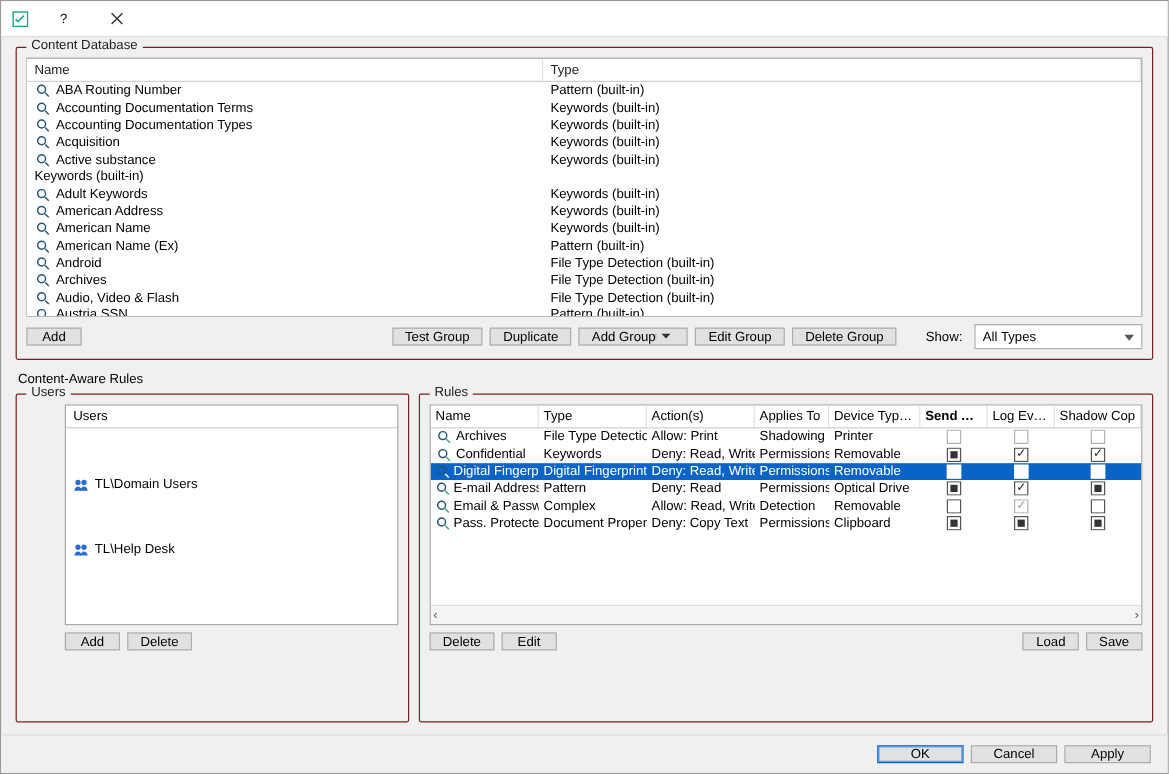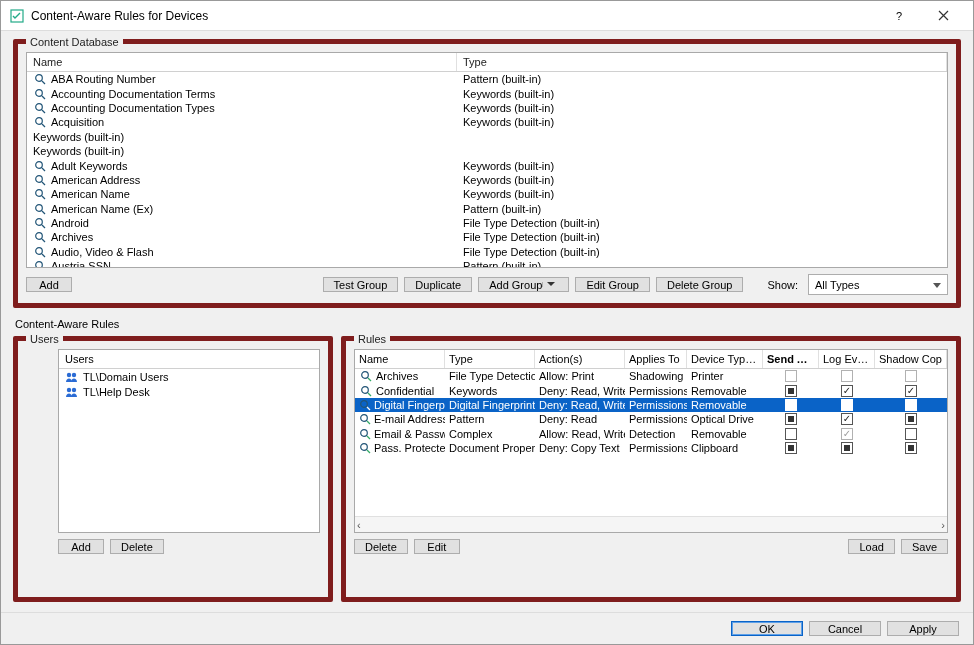--- a/index.html
+++ b/index.html
@@ -6,21 +6,21 @@
 body { background:#fff; }
 .window { width: 974px; height: 645px; border: 1px solid #999; background:#f0f0f0; display:flex; flex-direction:column; box-shadow:0 8px 30px rgba(0,0,0,.35); }
 .titlebar { height:30px; background:#fff; border-bottom:1px solid #ddd; display:flex; align-items:center; padding:0 8px; }
 .titlebar .icon { width:16px; height:16px; margin-right:6px; display:flex; align-items:center; justify-content:center; }
 .titlebar .title { flex:1; font-size:12px; }
 .titlebar .winbtns { display:flex; gap:0; }
 .titlebar .winbtn { width:44px; height:30px; display:flex; align-items:center; justify-content:center; cursor:default; }
 .winbtn svg { stroke:#333; }
 .body { flex:1; padding:8px 12px 10px 12px; display:flex; flex-direction:column; gap:6px; overflow:hidden; }
 
-.group { border:5px solid #7f1d1d; border-radius:2px; padding:8px 8px 8px 8px; position:relative; background:#f0f0f0; }
+.group { border:1px solid #7f1d1d; border-radius:2px; padding:8px 8px 8px 8px; position:relative; background:#f0f0f0; }
 .group > .legend { position:absolute; top:-8px; left:8px; background:#f0f0f0; padding:0 4px; font-size:11px; color:#222; }
 
 
 .cd-list { border:1px solid #a9a9a9; background:#fff; height:216px; overflow-y:scroll; }
 .cd-head { display:flex; border-bottom:1px solid #d0d0d0; position:sticky; top:0; background:#fff; }
 .cd-head .col { padding:3px 6px; border-right:1px solid #e0e0e0; font-size:11px; color:#222; }
 .colname { width:430px; }
 .coltype { flex:1; }
 .cd-row { display:flex; align-items:center; height:14.4px; }
 .cd-row .c1 { width:430px; padding-left:6px; display:flex; align-items:center; gap:4px; }
@@ -37,21 +37,21 @@
 .select::after { content:""; position:absolute; right:6px; top:8px; border-left:4px solid transparent; border-right:4px solid transparent; border-top:5px solid #555; }
 
 
 .car-label { font-size:11px; padding:4px 0 0 2px; }
 .car-row { display:flex; gap:8px; flex:1; min-height:0; }
 .users-group { width:340px;padding-left:40px; }
 .rules-group { flex:1; }
 .inner-list { border:1px solid #a9a9a9; background:#fff; overflow:auto; }
 .users-group .inner-list { height:184px; }
 .users-head { padding:3px 6px; border-bottom:1px solid #d0d0d0; }
-.urow { display:flex; align-items:center; gap:4px; padding:1px 6px; height:15px; }
+.urow { display:flex; align-items:center; gap:4px; padding:1px 6px; height:15px;margin-top:39px; }
 .uicon { width:14px; height:12px; display:inline-flex; }
 .users-btns { margin-top:6px; display:flex; gap:6px; }
 
 .rules-group .inner-list { height:184px; display:flex; flex-direction:column; }
 .rules-head { display:flex; border-bottom:1px solid #d0d0d0; background:#fff; position:sticky; top:0; }
 .rh { padding:3px 4px; border-right:1px solid #e0e0e0; white-space:nowrap; overflow:hidden; text-overflow:ellipsis; }
 .rc-name{width:90px;} .rc-type{width:90px;} .rc-act{width:90px;} .rc-app{width:62px;} .rc-dev{width:76px;} .rc-sa{width:56px; text-align:center;font-weight:bold;} .rc-le{width:56px; text-align:center;} .rc-sc{flex:1; text-align:center; min-width:62px;}
 .rules-body { overflow:auto; flex:1; }
 .rrow { display:flex; align-items:center; height:14.4px; }
 .rrow.sel { background:#0a63c7; color:#fff; }
@@ -76,21 +76,20 @@
 <body>
 
 <div class="window">
   <div class="titlebar">
     <span class="icon">
       <svg width="14" height="14" viewBox="0 0 14 14">
           <rect x="1" y="1" width="12" height="12" fill="none" stroke="#2a8" stroke-width="1.2"></rect>
           <path d="M3 7l2 2 5-5" stroke="#2a8" fill="none" stroke-width="1.4"></path>
         </svg>
     </span>
-    <span class="title">Content-Aware Rules for Devices</span>
     <div class="winbtns">
       <div class="winbtn">
           <span>?</span>
         </div>
       <div class="winbtn">
         <svg width="11" height="11" viewBox="0 0 11 11">
             <path d="M1 1l9 9M10 1l-9 9" stroke-width="1.2" fill="none"></path>
           </svg>
       </div>
     </div>
@@ -148,20 +147,29 @@
                   <svg width="12" height="12" viewBox="0 0 12 12">
                     <circle cx="5" cy="5" r="3.3" fill="none" stroke="#257" stroke-width="1.2"></circle>
                     <path d="M8 8l3 3" stroke="#257" stroke-width="1.2"></path>
                   </svg>
                 </span>
                 <span>Acquisition</span>
               </div>
       <div class="c2">Keywords (built-in)</div>
     </div>
             <div class="cd-row">
+      <div class="c1">
+                <span class="dbicon">
+                  <svg width="12" height="12" viewBox="0 0 12 12">
+                    <circle cx="5" cy="5" r="3.3" fill="none" stroke="#257" stroke-width="1.2"></circle>
+                    <path d="M8 8l3 3" stroke="#257" stroke-width="1.2"></path>
+                  </svg>
+                </span>
+                <span>Active substance</span>
+              </div>
       <div class="c2">Keywords (built-in)</div>
     </div>
             <div class="cd-row">
       <div class="c2">Keywords (built-in)</div>
     </div>
             <div class="cd-row">
       <div class="c1">
                 <span class="dbicon">
                   <svg width="12" height="12" viewBox="0 0 12 12">
                     <circle cx="5" cy="5" r="3.3" fill="none" stroke="#257" stroke-width="1.2"></circle>

